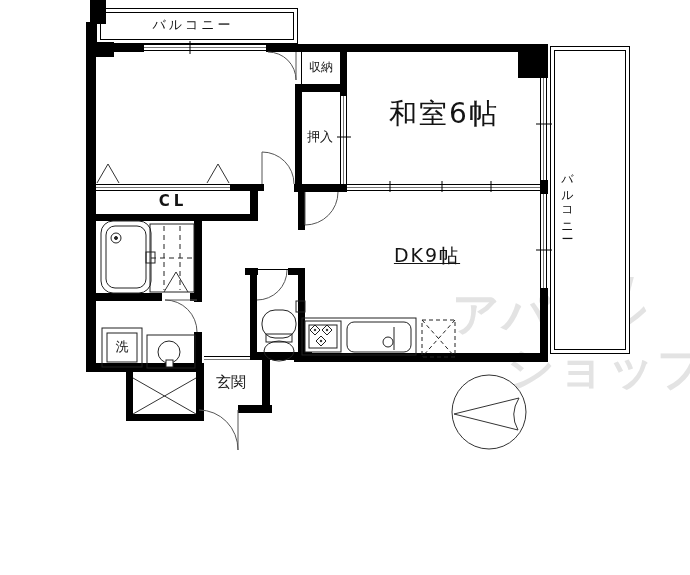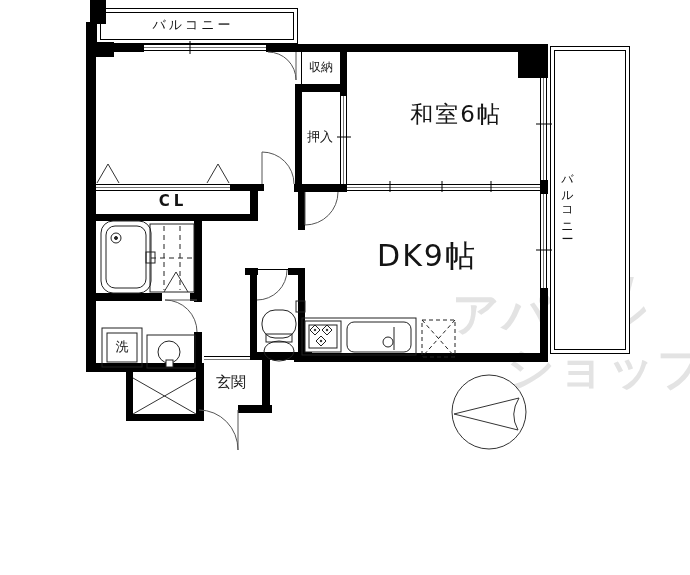--- a/index.html
+++ b/index.html
@@ -175,21 +175,21 @@
     </g>
 
     <g>
       <circle cx="489" cy="412" r="37" stroke="#333" fill="none" stroke-width="1"></circle>
       <path d="M454,414 L519,398 Q509,414 518,430 Z" stroke="#333" fill="#fff" stroke-width="1"></path>
     </g>
   </svg>
 
   <div class="lbl" style="left:193px;top:25px;font-size:13px;letter-spacing:3px;">バルコニー</div>
   <div class="lbl vlbl" style="left:567px;top:200px;font-size:12px;letter-spacing:3px;">バルコニー</div>
-  <div class="lbl" style="left:456px;top:114px;font-size:23px;letter-spacing:2px;text-align:center;">和室6帖</div>
-  <div class="lbl" style="left:427px;top:256px;font-size:30px;letter-spacing:2px;">DK9帖</div>
+  <div class="lbl" style="left:444px;top:114px;font-size:28px;letter-spacing:2px;text-align:center;">和室6帖</div>
+  <div class="lbl" style="left:427px;top:256px;font-size:19px;letter-spacing:2px;text-decoration:underline;">DK9帖</div>
   <div class="lbl" style="left:321px;top:67px;font-size:12px;">収納</div>
   <div class="lbl" style="left:320px;top:137px;font-size:13px;">押入</div>
   <div class="lbl" style="left:173px;top:201px;font-size:15px;letter-spacing:4px;font-weight:bold;">CL</div>
   <div class="lbl" style="left:122px;top:347px;font-size:13px;">洗</div>
   <div class="lbl" style="left:231px;top:382px;font-size:15px;">玄関</div>
 
 </div>
 
 </body></html>

